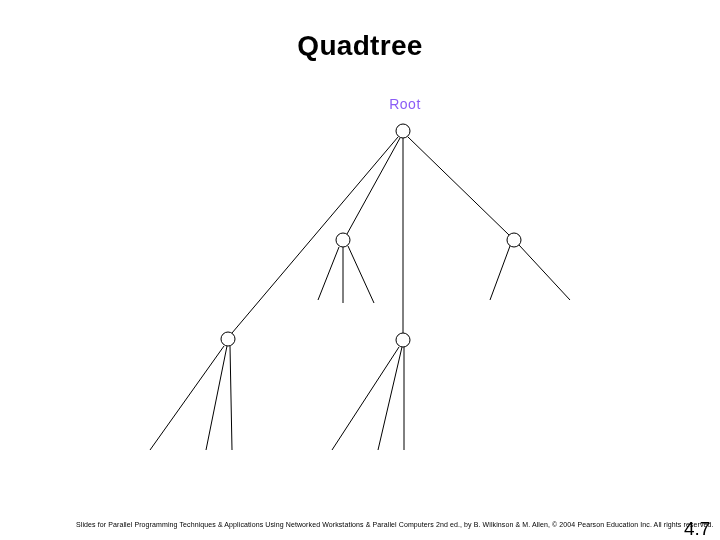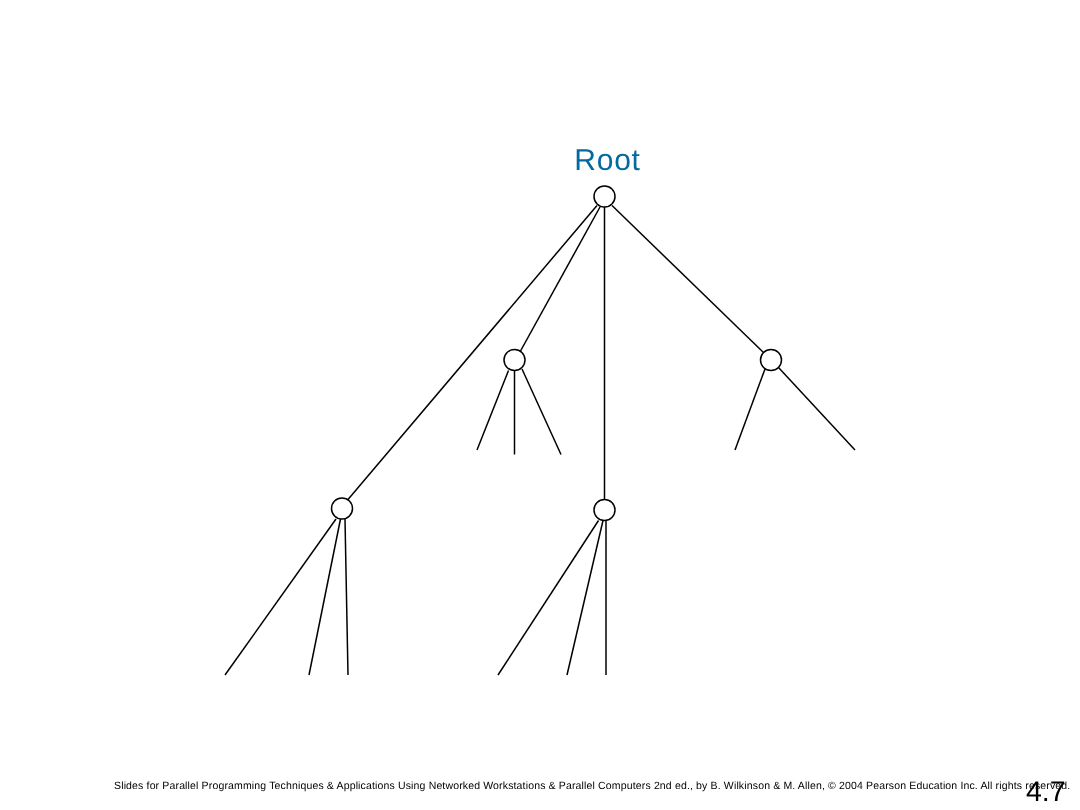--- a/index.html
+++ b/index.html
@@ -30,22 +30,22 @@
     font-weight: bold;
     color: #000000;
     letter-spacing: 0.3px;
   }
   .root-label {
     position: absolute;
     left: 355px;
     top: 96px;
     width: 100px;
     text-align: center;
-    font-size: 20px;
-    color: #0369a1;
+    font-size: 14px;
+    color: #8b5cf6;
     letter-spacing: 0.5px;
   }
   .diagram {
     position: absolute;
     left: 0;
     top: 0;
     width: 720px;
     height: 540px;
   }
   .footer {
@@ -64,20 +64,21 @@
     top: 518px;
     font-size: 19px;
     color: #000000;
   }
 </style>
 </head>
 <body>
 
 <div class="slide">
 
+  <div class="title">Quadtree</div>
 
   <div class="root-label">Root</div>
 
   <svg class="diagram" viewBox="0 0 720 540" width="720" height="540" xmlns="http://www.w3.org/2000/svg">
     <g stroke="#000000" stroke-width="1" fill="none">
 
       <line x1="398" y1="137" x2="232" y2="333"></line>
       <line x1="400" y1="138" x2="347" y2="234"></line>
       <line x1="403" y1="138" x2="403" y2="333"></line>
       <line x1="408" y1="137" x2="509" y2="235"></line>

